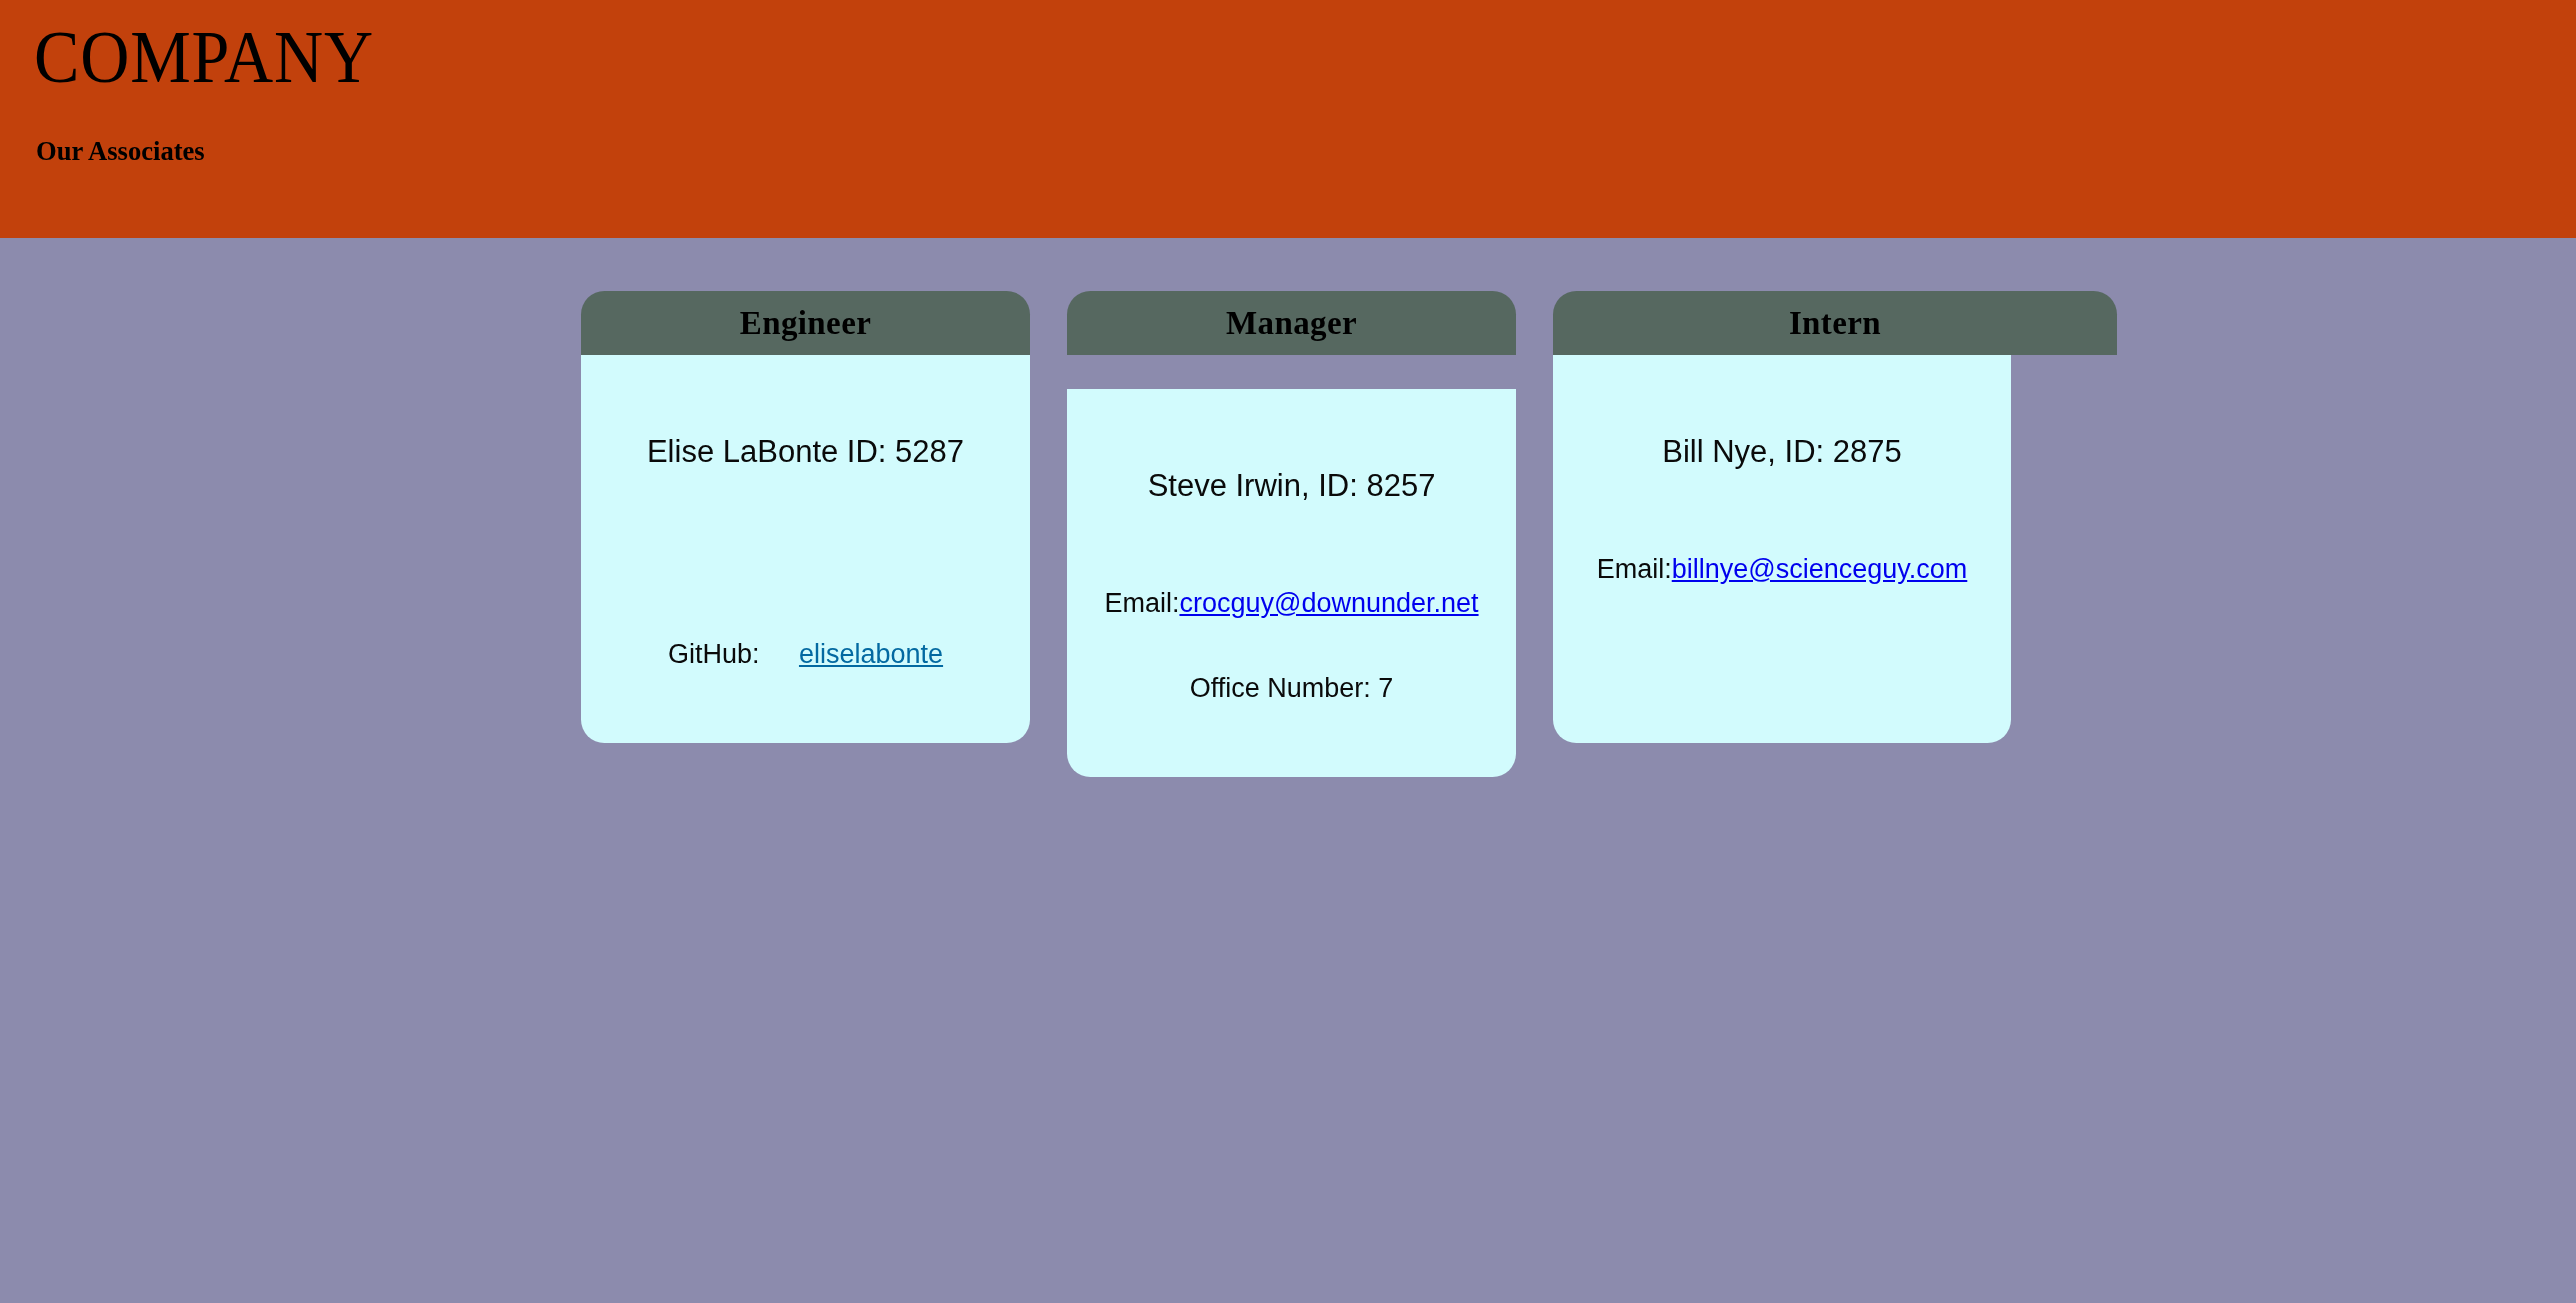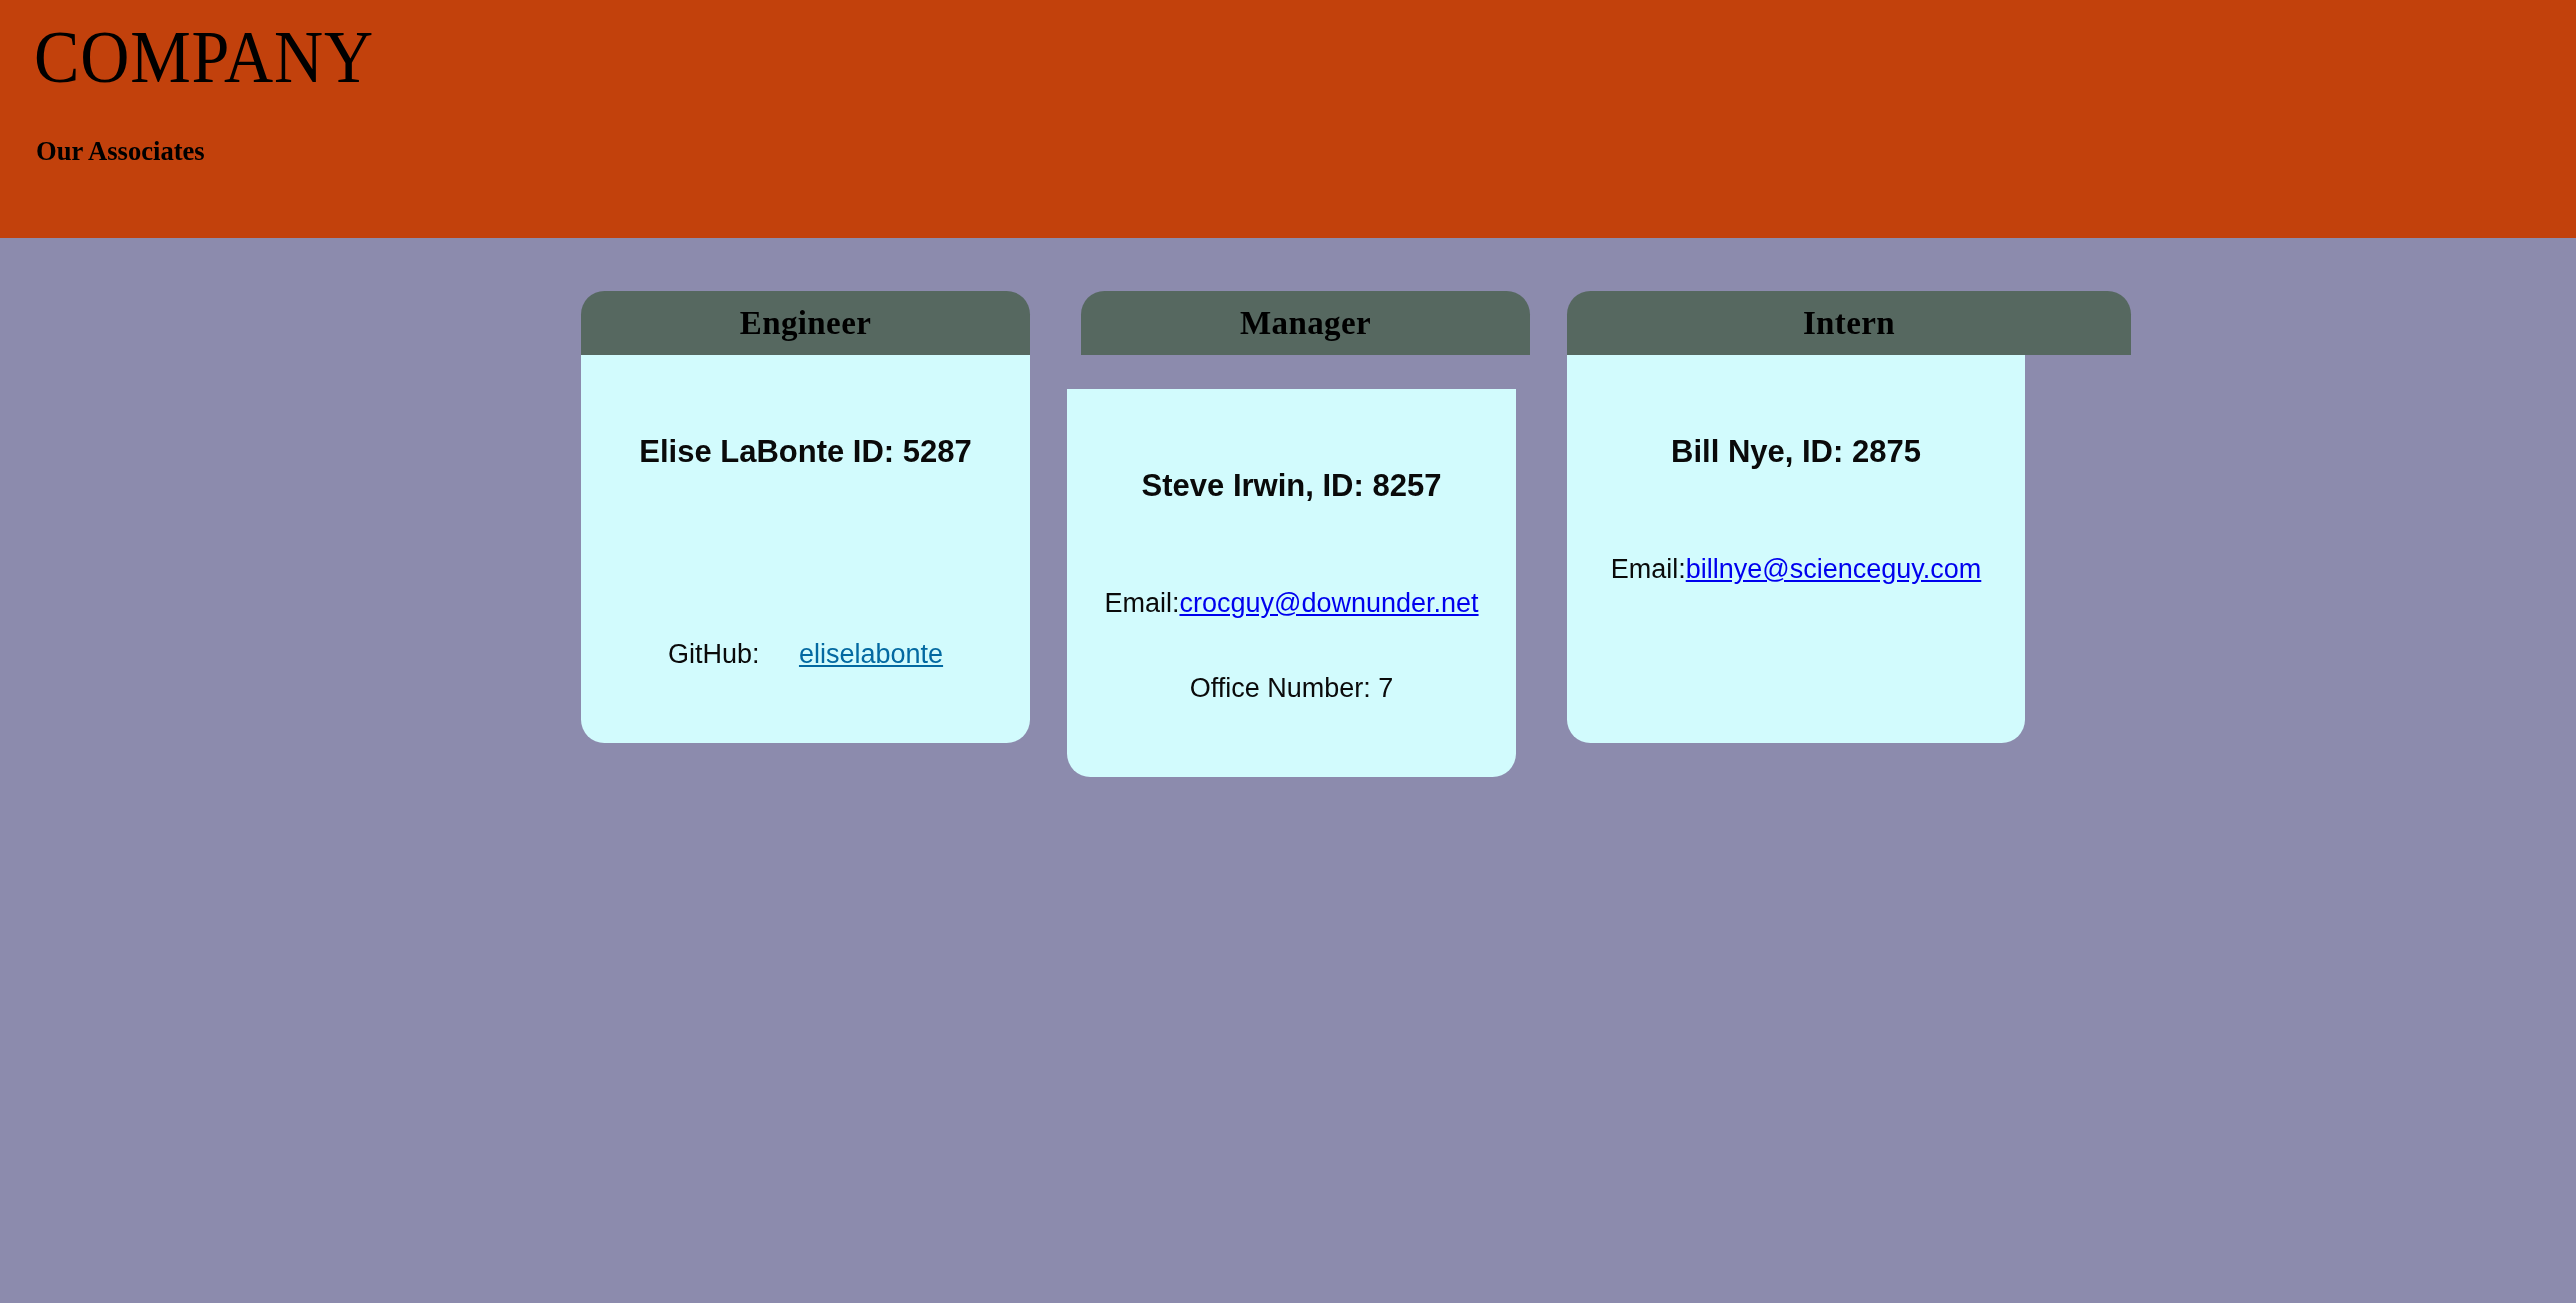--- a/index.html
+++ b/index.html
@@ -86,35 +86,35 @@
   }
 
   .card-line {
     position: absolute;
     left: 0;
     right: 0;
     text-align: center;
     white-space: nowrap;
     color: #0a0a0a;
   }
-  .line-name   { top: 79px;  font-size: 31px; font-weight: bold; }
+  .line-name   { top: 79px;  font-size: 31px; }
   .line-email  { top: 199px; font-size: 27px; }
   .line-extra  { top: 284px; font-size: 27px; }
 
   .card-body a {
     text-decoration: underline;
   }
   a.link-blue   { color: #0000ee; }
   a.link-purple { color: #0369a1; margin-left: 32px; }
 
   
   .card-1 .card-header { width: 449px; }
   .card-1 .card-body   { width: 449px; }
 
-  .card-2 .card-header { width: 449px; margin-left: 14px; }
+  .card-2 .card-header { width: 449px; }
   .card-2 .card-body   { width: 449px; margin-top: 34px; }
 
   .card-3 .card-header { width: 564px; }
   .card-3 .card-body   { width: 458px; }
 </style>
 </head>
 <body>
 
 <div class="page-header">
   <h1 class="company-title">COMPANY</h1>

